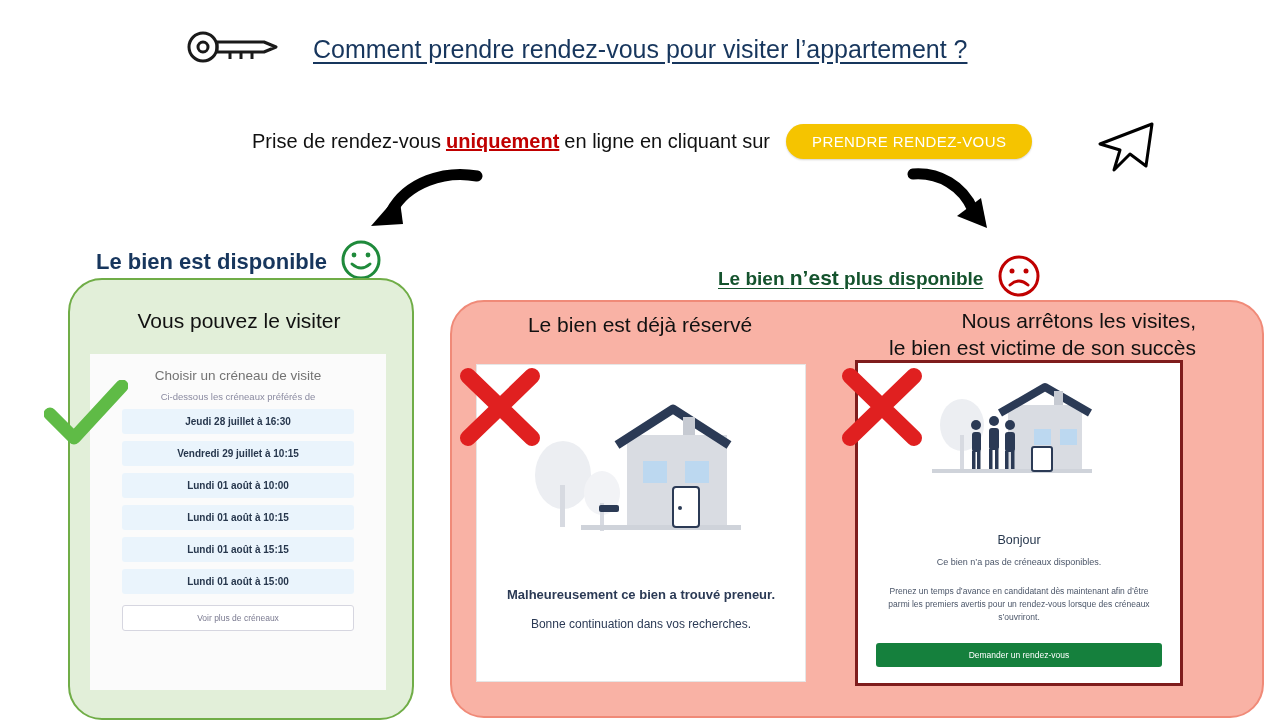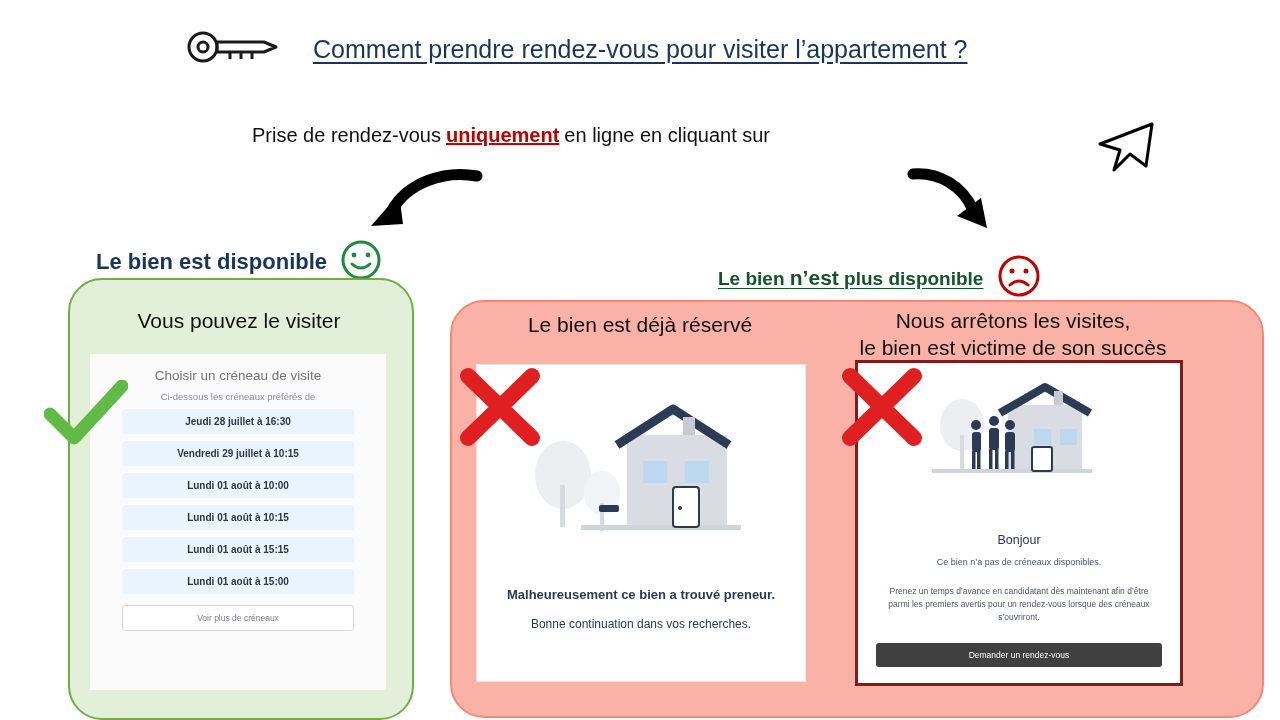--- a/index.html
+++ b/index.html
@@ -115,21 +115,21 @@
   }
   .panel-title {
     position: absolute;
     text-align: center;
     font-size: 21px;
     color: #111;
     line-height: 1.28;
   }
   #green-title { left: 68px; top: 308px; width: 342px; }
   #red-title-1 { left: 470px; top: 312px; width: 340px; }
-  #red-title-2 { left: 830px; top: 308px; width: 366px; }
+  #red-title-2 { left: 830px; top: 308px; width: 366px; text-align: right; }
 
   
   .shot {
     position: absolute;
     background: #ffffff;
   }
   #shot-slots {
     left: 90px; top: 354px; width: 296px; height: 336px;
     background: #fbfbfb;
   }
@@ -194,21 +194,21 @@
   #stopped-line1 {
     position: absolute; left: 0; right: 0; top: 194px;
     text-align: center; font-size: 9px; color: #4a5568;
   }
   #stopped-para {
     position: absolute; left: 24px; right: 24px; top: 222px;
     text-align: center; font-size: 8.5px; line-height: 1.55; color: #4a5568;
   }
   #stopped-btn {
     position: absolute; left: 18px; right: 18px; top: 280px;
-    background: #404040; color: #ffffff; border-radius: 3px;
+    background: #15803d; color: #ffffff; border-radius: 3px;
     text-align: center; font-size: 8.5px; padding: 7px 0;
   }
 
   
   #check-mark { position: absolute; left: 44px; top: 380px; }
   #cross-left { position: absolute; left: 458px; top: 368px; }
   #cross-right { position: absolute; left: 840px; top: 368px; }
 </style>
 </head>
 <body>
@@ -222,20 +222,21 @@
       <path d="M44 22 V29 M55 22 V29 M66 22 V29" stroke="#1a1a1a" stroke-width="3"></path>
     </svg>
   </span>
   <span id="main-title">Comment prendre rendez-vous pour visiter l’appartement ?</span>
 </div>
 
 <div id="subtitle-row">
   <span>Prise de rendez-vous </span>
   <span id="subtitle-strong">uniquement</span>
   <span> en ligne en cliquant sur</span>
+  <span id="cta-button">PRENDRE RENDEZ-VOUS</span>
 </div>
 
 <div id="cursor-arrow">
   <svg width="70" height="56" viewBox="0 0 70 56">
     <path d="M62 4 L10 24 L30 30 L24 50 L40 34 L56 46 Z" fill="#ffffff" stroke="#000000" stroke-width="3" stroke-linejoin="round"></path>
   </svg>
 </div>
 
 <div class="curve-arrow" id="arrow-left">
   <svg width="120" height="70" viewBox="0 0 120 70">

